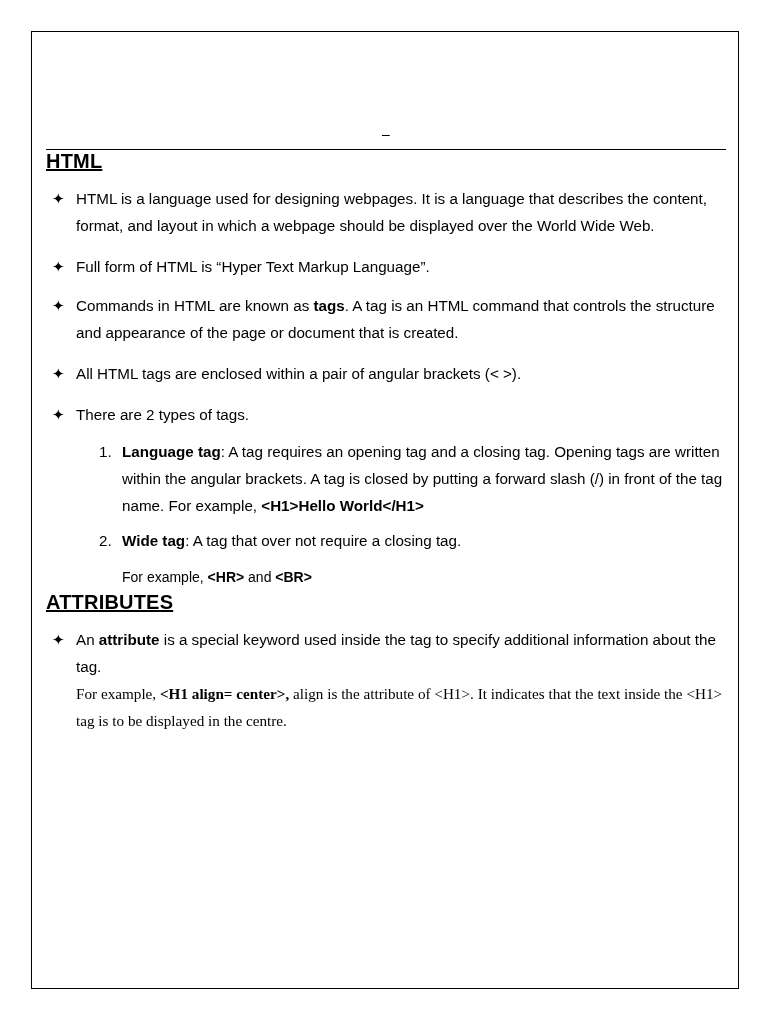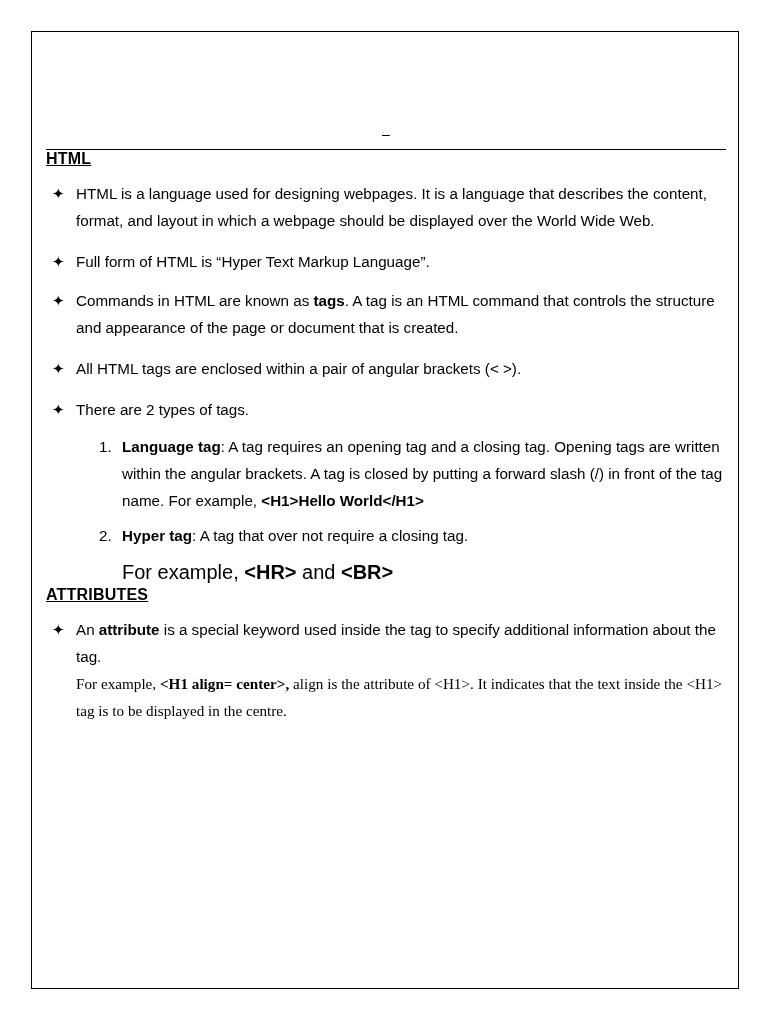--- a/index.html
+++ b/index.html
@@ -46,21 +46,21 @@
   }
   .doc-title {
     text-align: center;
     font-size: 26px;
     font-weight: bold;
     text-decoration: underline;
     margin-top: 20px;
     letter-spacing: 0.3px;
   }
   h2.section {
-    font-size: 16px;
+    font-size: 20px;
     font-weight: bold;
     text-decoration: underline;
     margin: 0;
     padding: 0;
     letter-spacing: 0.2px;
   }
   .sec-html { margin-top: 24px; }
   .sec-tags { margin-top: 38px; }
   .sec-attr { margin-top: 38px; }
 
@@ -91,21 +91,21 @@
     line-height: 27px;
   }
   ol.numlist > li {
     margin-top: 8px;
     padding-left: 6px;
   }
   ol.numlist > li:first-child { margin-top: 0; }
   .sub-para {
     margin-top: 10px;
     margin-left: 0;
-    font-size: 20px;
+    font-size: 14px;
     line-height: 27px;
   }
   .cont-line {
     font-size: 15.2px;
     line-height: 27px;
     font-family: Liberation Serif, serif;
   }
   b { font-weight: bold; }
 </style>
 </head>
@@ -143,21 +143,21 @@
         <span class="bul">✦</span>
         <span>There are 2 types of tags.</span>
       </li>
     </ul>
 
     <ol class="numlist">
       <li>
         <b>Language tag</b><span>: A tag requires an opening tag and a closing tag. Opening tags are written within the angular brackets. A tag is closed by putting a forward slash (/) in front of the tag name.  For example, </span><b>&lt;H1&gt;Hello World&lt;/H1&gt;</b>
       </li>
       <li>
-        <b>Hyper tag</b><span>: A tag that over not require a closing tag.</span>
+        <b>Wide tag</b><span>: A tag that over not require a closing tag.</span>
         <div class="sub-para">
           <span>For example, </span><b>&lt;HR&gt;</b><span> and </span><b>&lt;BR&gt;</b>
         </div>
       </li>
     </ol>
 
     <h2 class="section sec-attr">ATTRIBUTES</h2>
     <ul class="bullets">
       <li>
         <span class="bul">✦</span>

